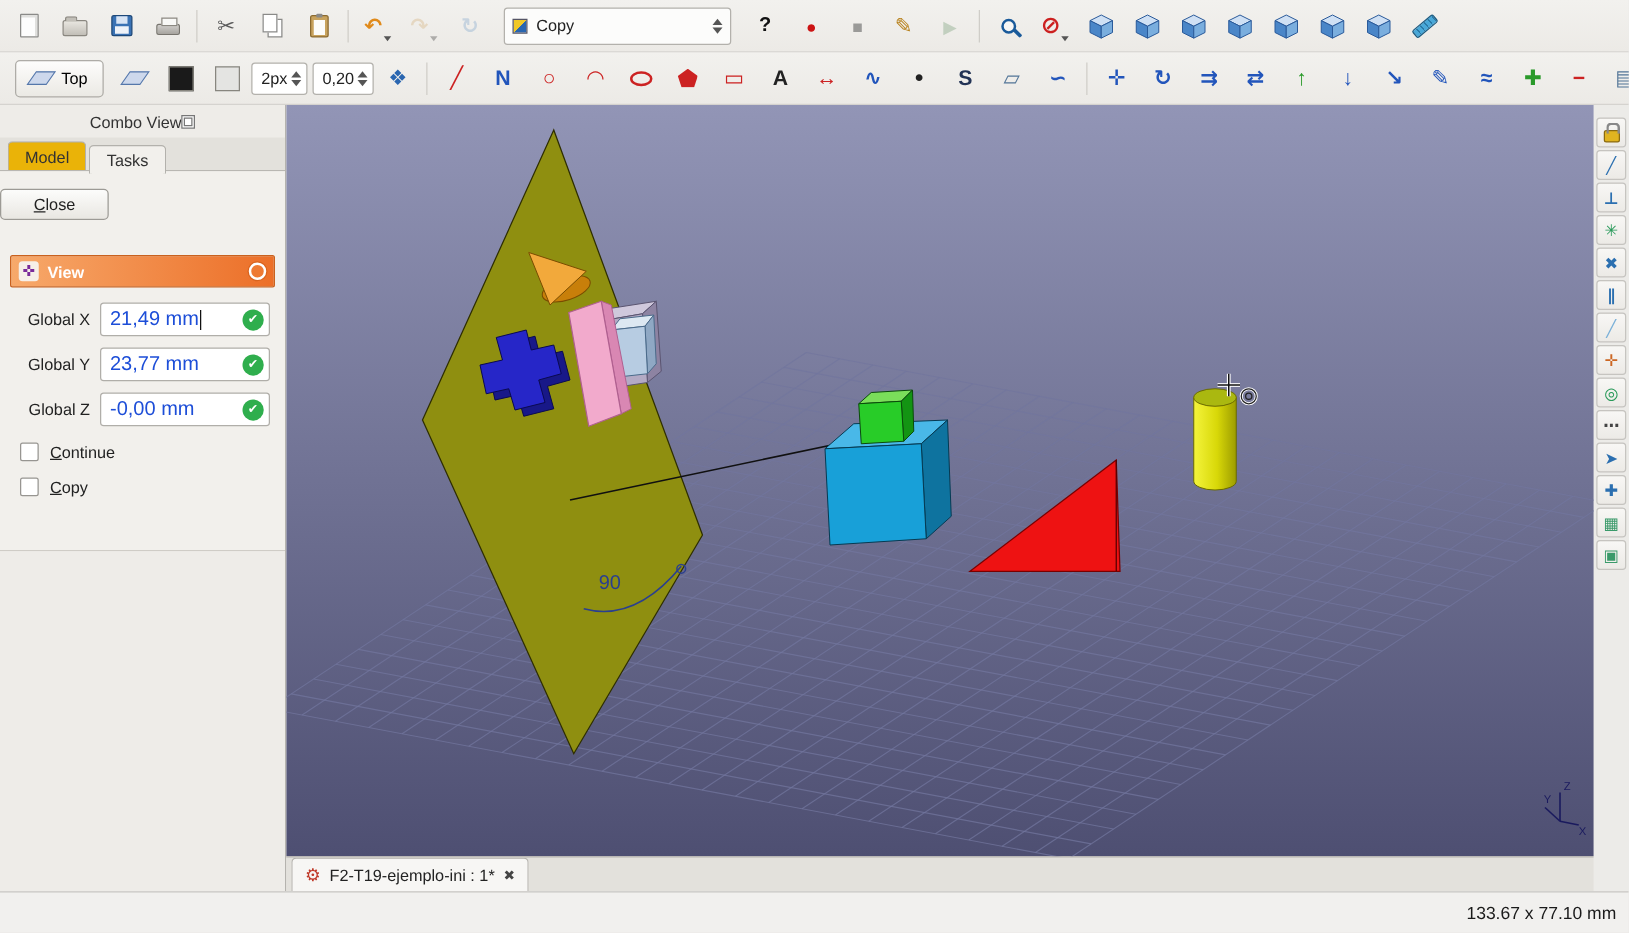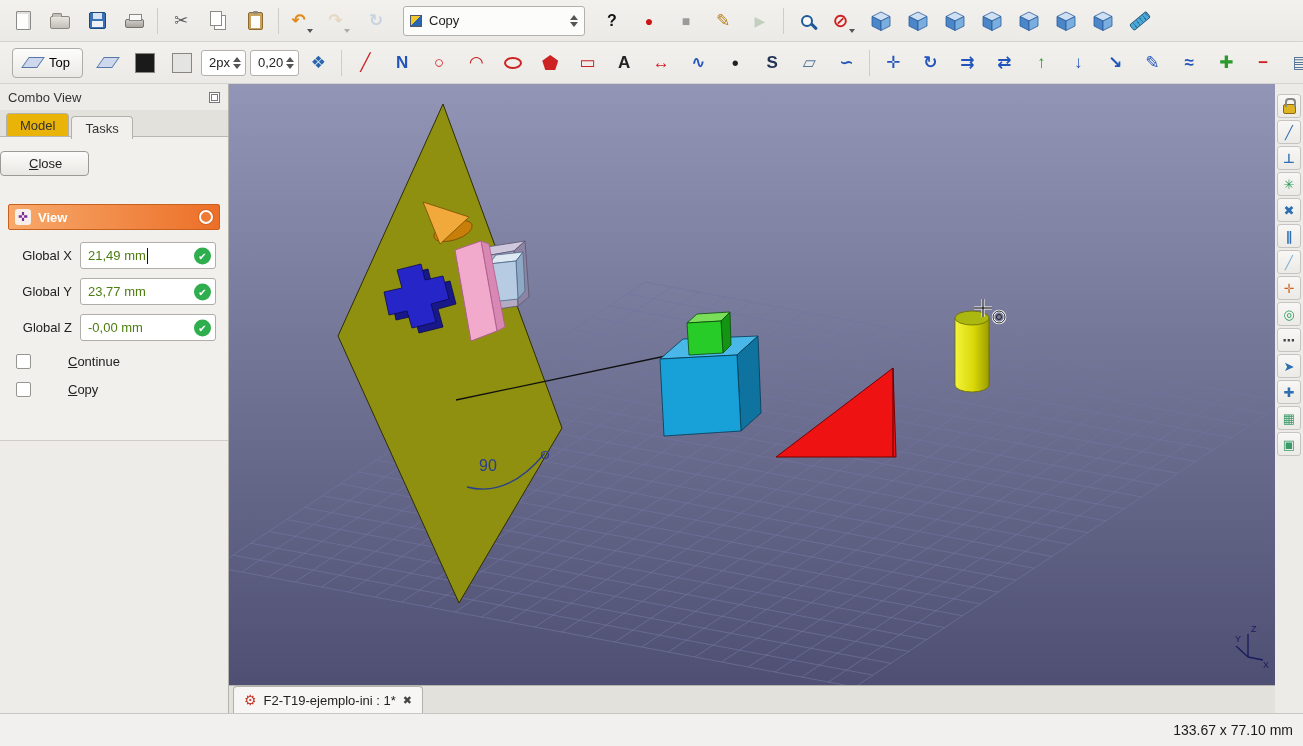--- a/index.html
+++ b/index.html
@@ -70,48 +70,48 @@
   }
   .spin {
     display:flex; align-items:center; background:#fff; border:1px solid #b3b1ac;
     border-radius:3px; height:26px; padding:0 4px 0 7px; margin:0 2px; gap:3px; font-size:13px;
   }
 
   
   .main { display:flex; height:629px; flex:0 0 629px; }
 
   .left-panel { width:229px; flex:0 0 229px; background:#eeece8; border-right:1px solid #b5b3ae; display:flex; flex-direction:column; }
-  .panel-title { height:26px; display:flex; align-items:center; justify-content:space-between; padding:0 8px; color:#333; }
+  .panel-title { height:26px; display:flex; align-items:center; justify-content:center; padding:0 8px; color:#333; }
   .float-btn { width:11px; height:11px; border:1px solid #777; position:relative; background:#fff; }
   .float-btn::before { content:""; position:absolute; right:1px; top:1px; width:5px; height:5px; border:1px solid #777; }
   .tab-row { display:flex; align-items:flex-end; padding-left:6px; gap:2px; height:27px; border-bottom:1px solid #b9b7b2; background:#e3e1dc; }
   .tab { padding:4px 13px 3px; border:1px solid #b3b1ac; border-bottom:none; border-radius:4px 4px 0 0; background:#eab308; color:#333; }
   .tab.active { background:#f2f0ec; position:relative; top:3px; font-weight:normal; }
   .task-body { background:#f2f0ec; padding:10px 0 30px; border-bottom:1px solid #cfccc6; }
   .panel-rest { flex:1; background:#eeece8; }
 
   .close-btn {
     display:block; margin:4px auto 14px; padding:4px 26px; font-size:13px; font-family:inherit;
     border:1px solid #9c9a95; border-radius:4px; background:linear-gradient(#fcfcfb,#e9e7e2); color:#222;
   }
-  .mnemonic { display:inline-block;padding-left:28px; }
+  .mnemonic { display:inline-block; }
   .mnemonic::first-letter { text-decoration:underline; }
 
   .move-header {
     margin:14px 8px 12px; height:26px; border:1px solid #c9611e; border-radius:2px;
     background:linear-gradient(90deg,#f7a96b,#ec6f28); color:#fff; font-weight:bold;
     display:flex; align-items:center; gap:7px; padding:0 6px;
   }
   .move-icon { width:16px; height:16px; background:#f6efe9; border-radius:3px; color:#7a2a9a; font-size:12px; display:flex; align-items:center; justify-content:center; font-weight:bold; }
   .help-btn { margin-left:auto; width:14px; height:14px; border-radius:50%; background:#ee7a33; border:2px solid #fff; box-shadow:0 0 0 1px #d8631e; }
 
   .frow { display:flex; align-items:center; gap:8px; margin:9px 12px; }
   .flabel { width:60px; text-align:right; color:#222; flex:0 0 60px; }
   .field { flex:1; position:relative; background:#fff; border:1px solid #b0aea9; border-radius:3px; height:27px; display:flex; align-items:center; padding:0 24px 0 7px; }
-  .fval { font-size:13px; color:#4d7c0f; }
+  .fval { font-size:16px; color:#1d4ed8; }
   .caret-line { width:1px; height:16px; background:#111; margin-left:1px; }
   .check { position:absolute; right:4px; top:50%; transform:translateY(-50%); width:17px; height:17px; border-radius:50%; background:#2fae4d; color:#fff; font-size:10px; display:flex; align-items:center; justify-content:center; }
 
   .chkrow { display:flex; align-items:center; gap:9px; margin:13px 16px; }
   .checkbox { width:15px; height:15px; background:#fff; border:1px solid #979591; border-radius:2px; }
 
   
   .center { width:1046px; flex:0 0 1046px; display:flex; flex-direction:column; }
   .viewport { height:601px; flex:0 0 601px; position:relative; }
   .vp-svg { display:block; width:100%; height:100%; }

